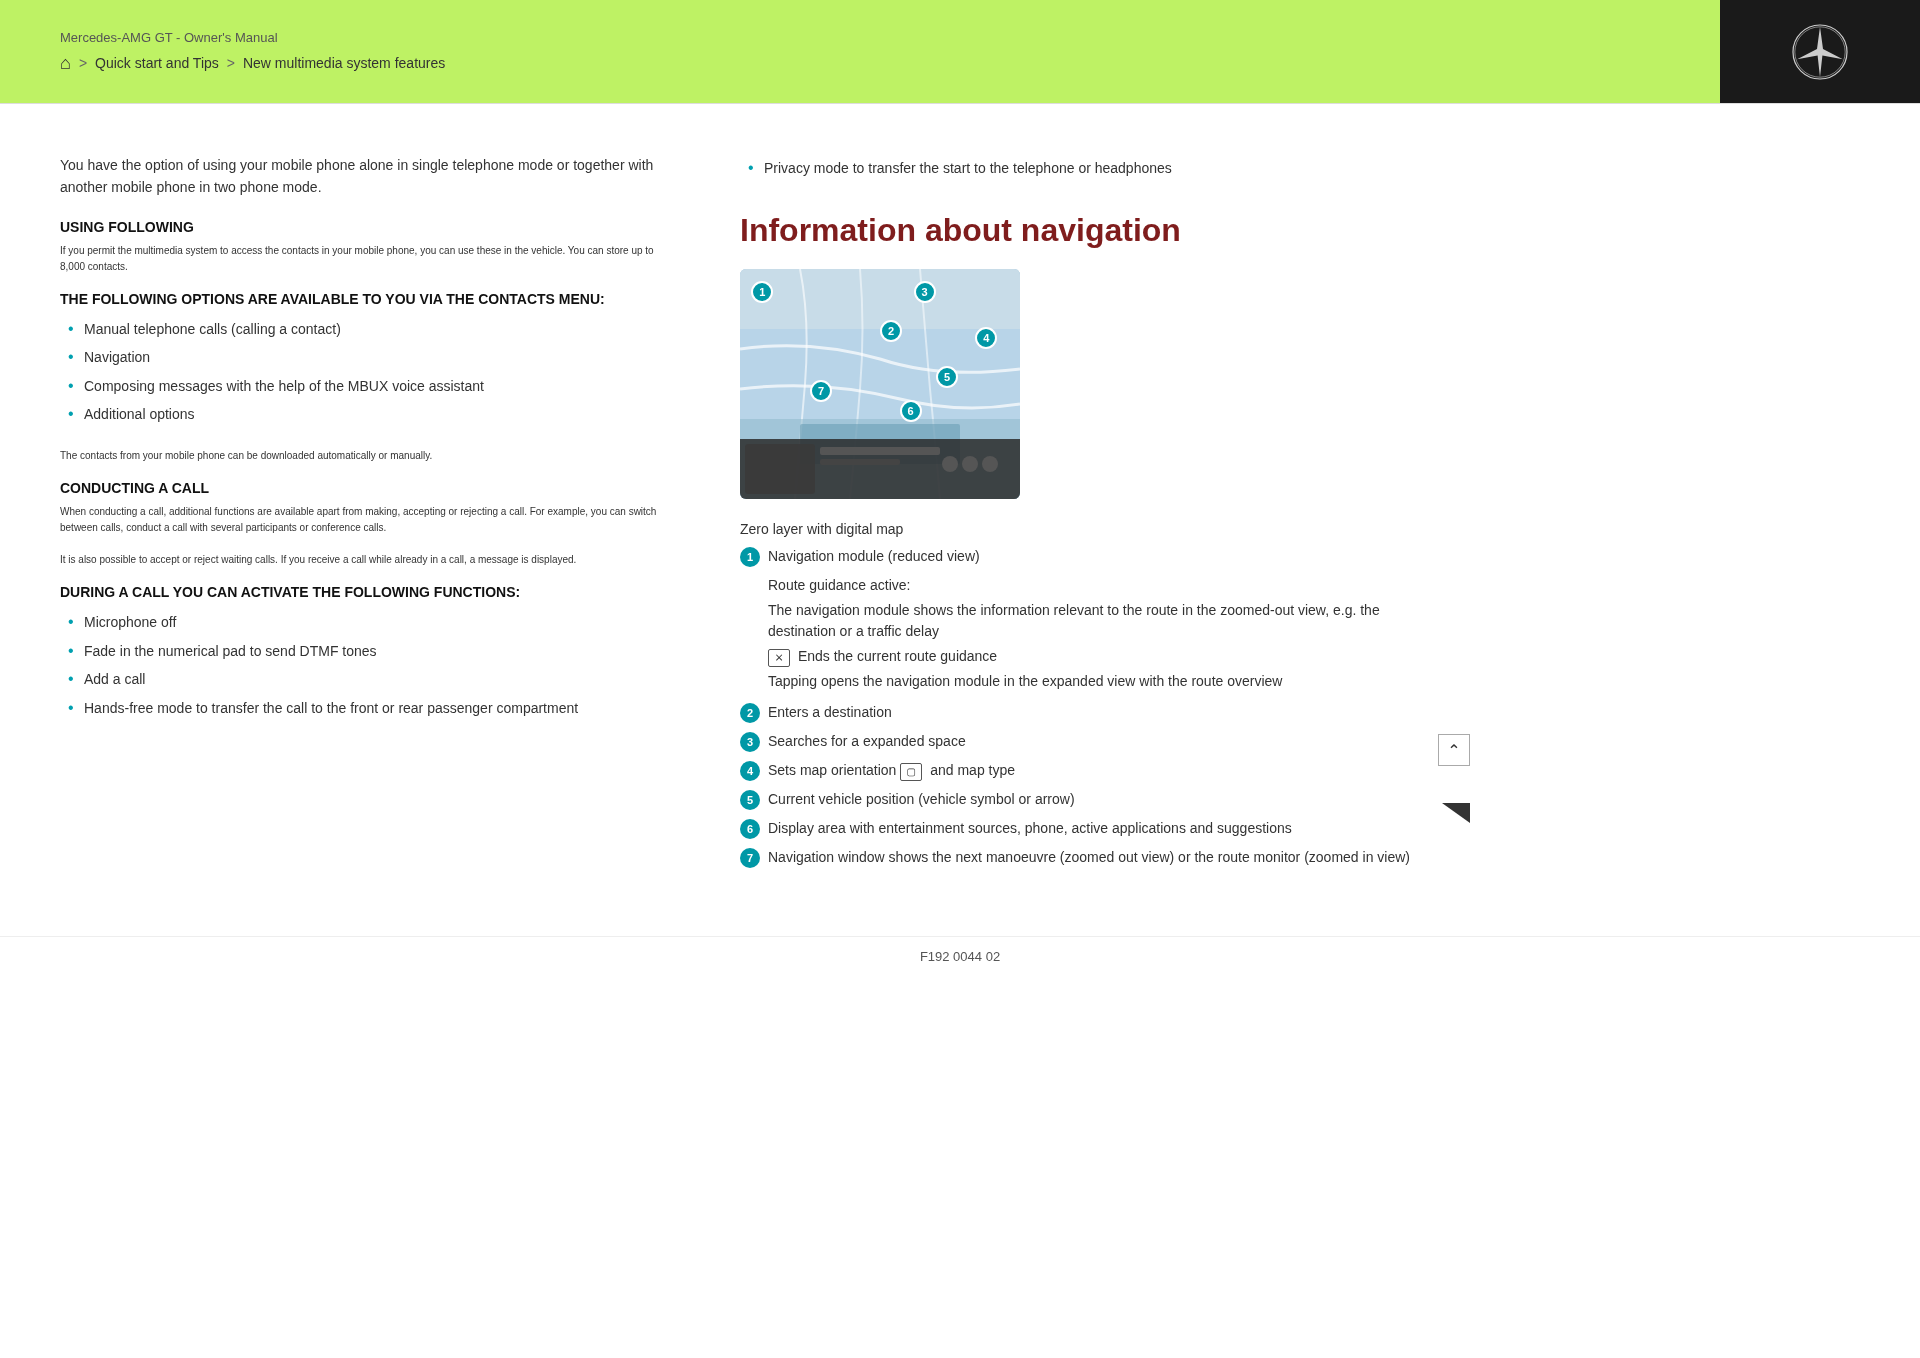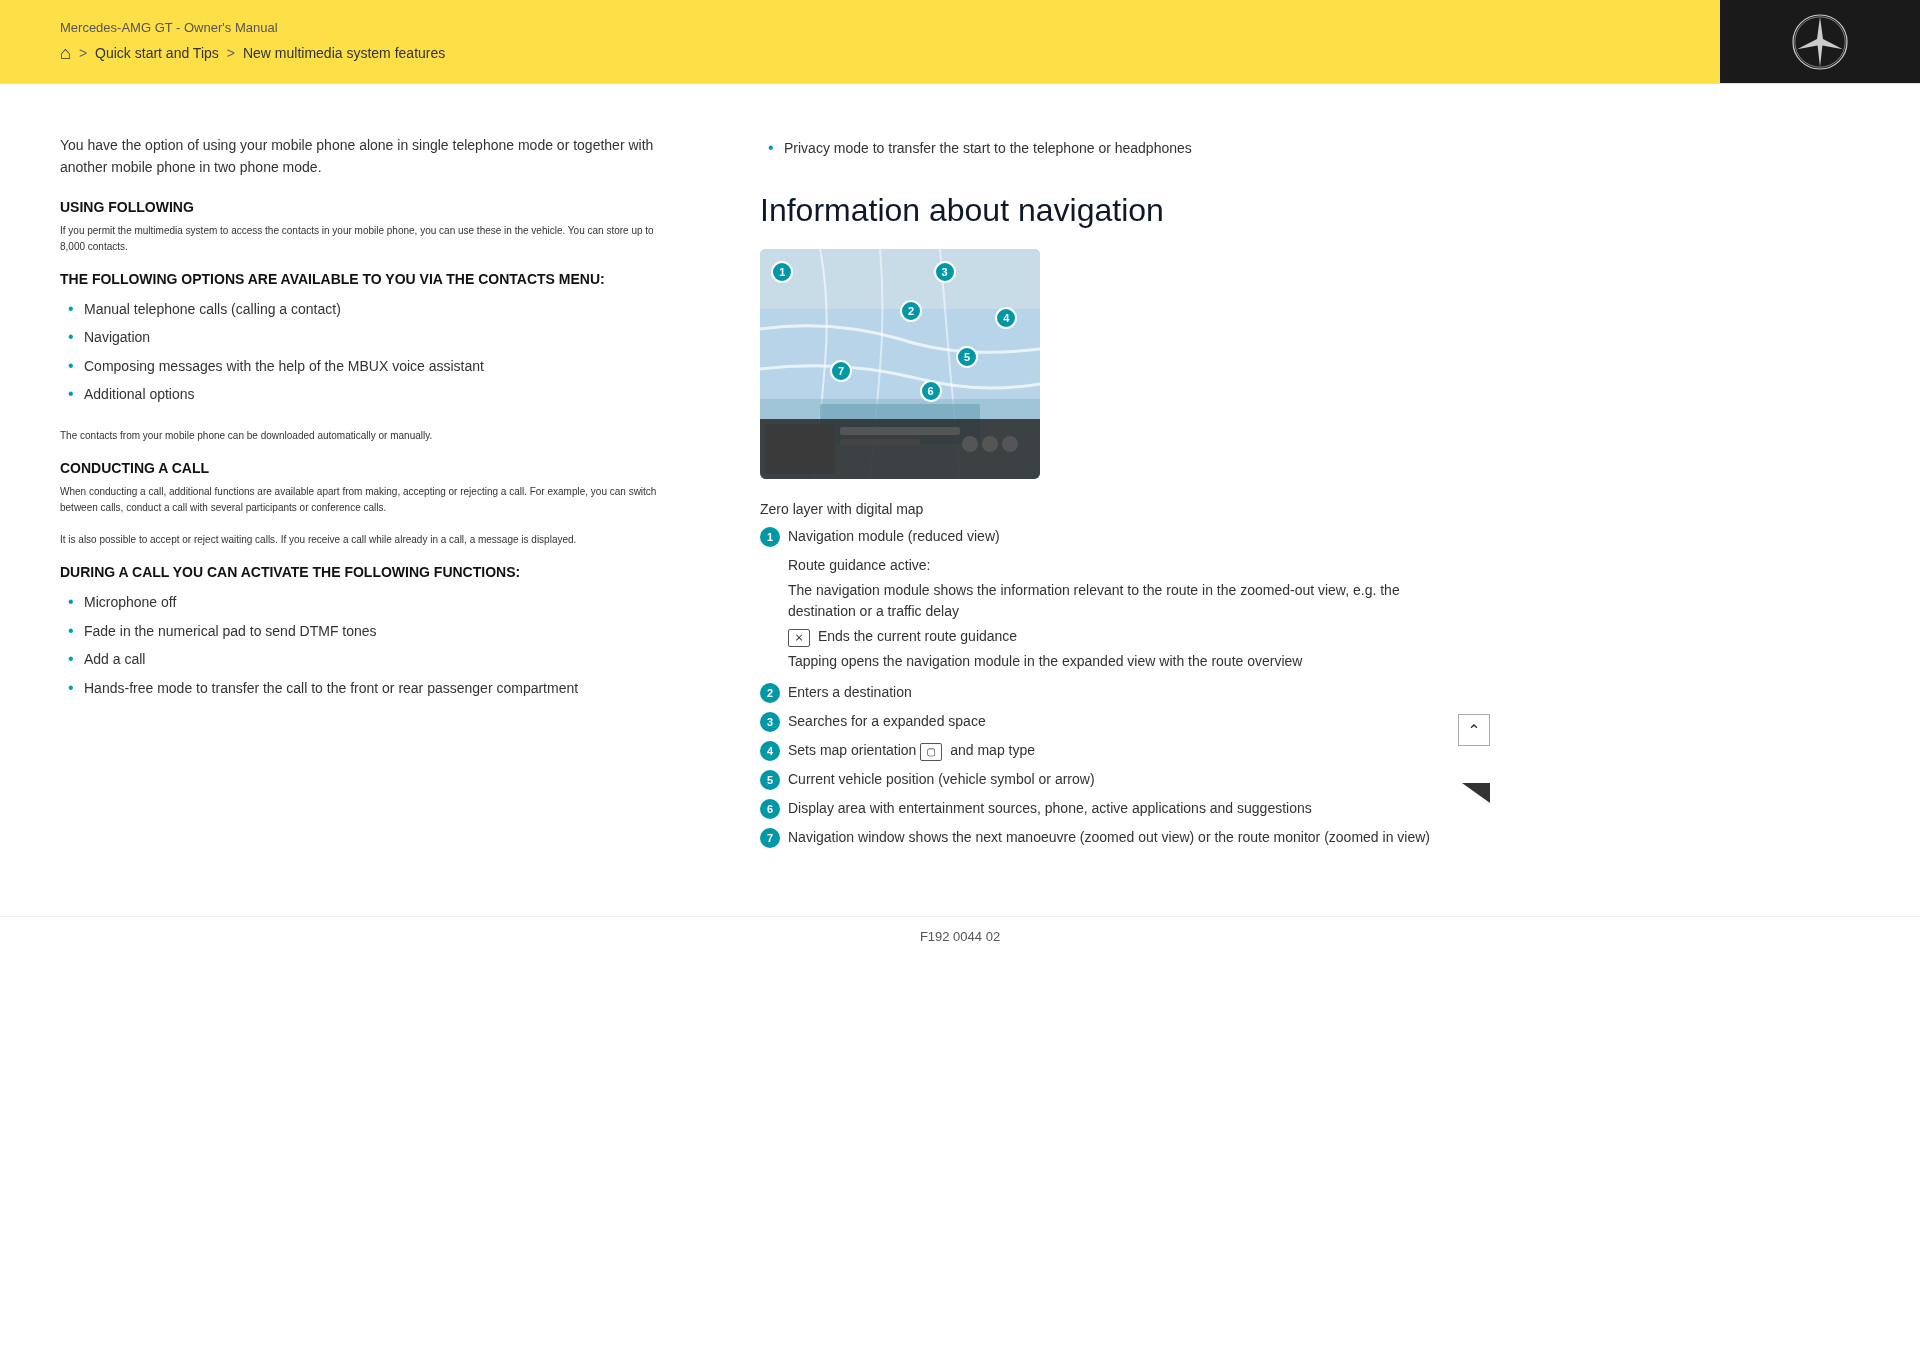--- a/index.html
+++ b/index.html
@@ -9,22 +9,22 @@
       color: #333;
       background: #fff;
       width: 1920px;
       min-height: 1358px;
     }
 
     
     .header {
       display: flex;
       align-items: stretch;
-      height: 84px;
-      background: #fde047;
+      height: 104px;
+      background: #bef264;
       border-bottom: 1px solid #ddd;
     }
     .header-content {
       flex: 1;
       display: flex;
       flex-direction: column;
       justify-content: center;
       padding: 10px 60px;
     }
     .header-title {
@@ -58,21 +58,21 @@
     
     .mercedes-star {
       width: 60px;
       height: 60px;
     }
 
     
     .main {
       display: flex;
       padding: 50px 60px 40px 60px;
-      gap: 80px;
+      gap: 60px;
     }
     .col-left {
       flex: 1;
       max-width: 620px;
     }
     .col-right {
       flex: 1;
       max-width: 680px;
     }
 
@@ -112,22 +112,22 @@
       position: absolute;
       left: 8px;
       color: #00a0b0;
       font-size: 16px;
       line-height: 1.4;
     }
 
     
     .nav-heading {
       font-size: 32px;
-      font-weight: normal;
-      color: #0f172a;
+      font-weight: bold;
+      color: #7f1d1d;
       margin-bottom: 20px;
     }
 
     
     .map-container {
       width: 280px;
       height: 230px;
       background: linear-gradient(135deg, #b8d4e8 0%, #7fb3cc 30%, #9ec5d4 50%, #6a9fb5 70%, #8ab5c8 100%);
       border-radius: 6px;
       position: relative;

